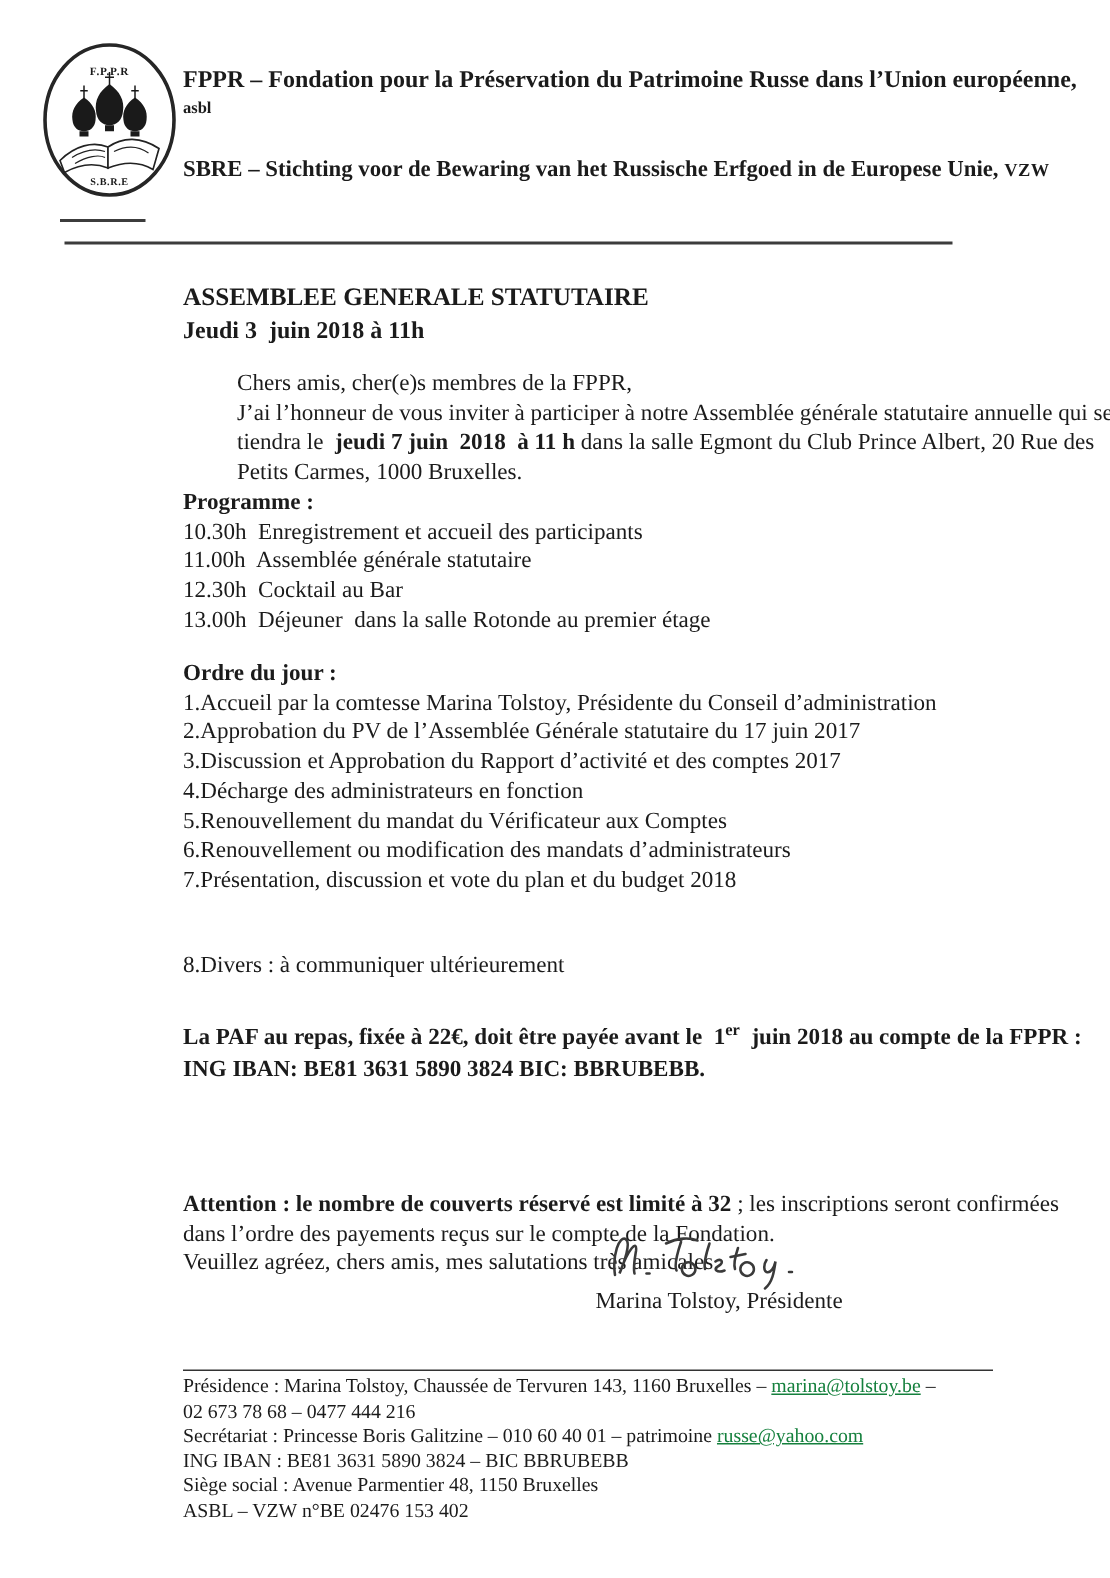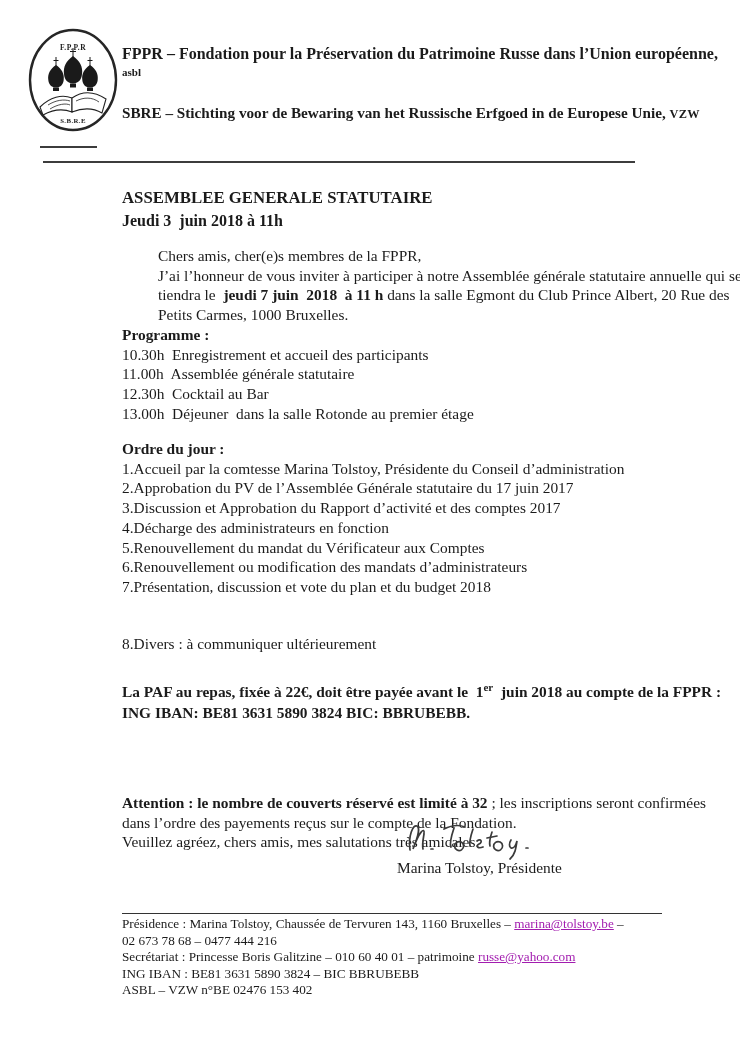--- a/index.html
+++ b/index.html
@@ -29,21 +29,21 @@
   .sec-ordre{left:122px;top:439px;width:600px;}
   .sec-divers{left:122px;top:634px;width:600px;}
   .sec-paf{left:122px;top:682px;width:604px;font-weight:bold;line-height:20.5px;font-size:15.4px;}
   .sec-paf sup{font-size:11px;vertical-align:super;line-height:0;}
   .sec-attention{left:122px;top:749px;width:604px;margin-top:44px;}
   .sig-svg{left:398px;top:814px;width:150px;height:50px;}
   .sig-name{left:397px;top:858px;font-size:15.4px;line-height:20px;}
   
   .footer-rule{left:122px;top:913px;width:540px;border-top:1.6px solid #333;height:0;}
   .sec-footer{left:122px;top:916px;width:606px;font-size:13.2px;line-height:16.6px;}
-  a.maillink{color:#a21caf;text-decoration:underline;cursor:pointer;}
+  a.maillink{color:#15803d;text-decoration:underline;cursor:pointer;}
   svg text{font-family:"Liberation Serif","DejaVu Serif",serif;font-weight:bold;fill:#1a1a1a;}
 </style>
 </head>
 <body>
 
 <div class="page">
 
   <div class="abs logo-wrap">
     <svg viewBox="0 0 94 106" width="94" height="106">
       <ellipse cx="47" cy="53" rx="43" ry="50" fill="#ffffff" stroke="#262626" stroke-width="2.4"></ellipse>
@@ -133,16 +133,17 @@
   </svg>
 
   <div class="abs sig-name pre">Marina Tolstoy, Présidente</div>
 
   <div class="abs footer-rule"></div>
   <div class="abs sec-footer">
     <div class="pre"><span>Présidence : Marina Tolstoy, Chaussée de Tervuren 143, 1160 Bruxelles – </span><a class="maillink">marina@tolstoy.be</a><span> –</span></div>
     <div class="pre">02 673 78 68 – 0477 444 216</div>
     <div class="pre"><span>Secrétariat : Princesse Boris Galitzine – 010 60 40 01 – patrimoine </span><a class="maillink">russe@yahoo.com</a></div>
     <div class="pre">ING IBAN : BE81 3631 5890 3824 – BIC BBRUBEBB</div>
+    <div class="pre">Siège social : Avenue Parmentier 48, 1150 Bruxelles</div>
     <div class="pre">ASBL – VZW n°BE 02476 153 402</div>
   </div>
 
 </div>
 
 </body></html>

